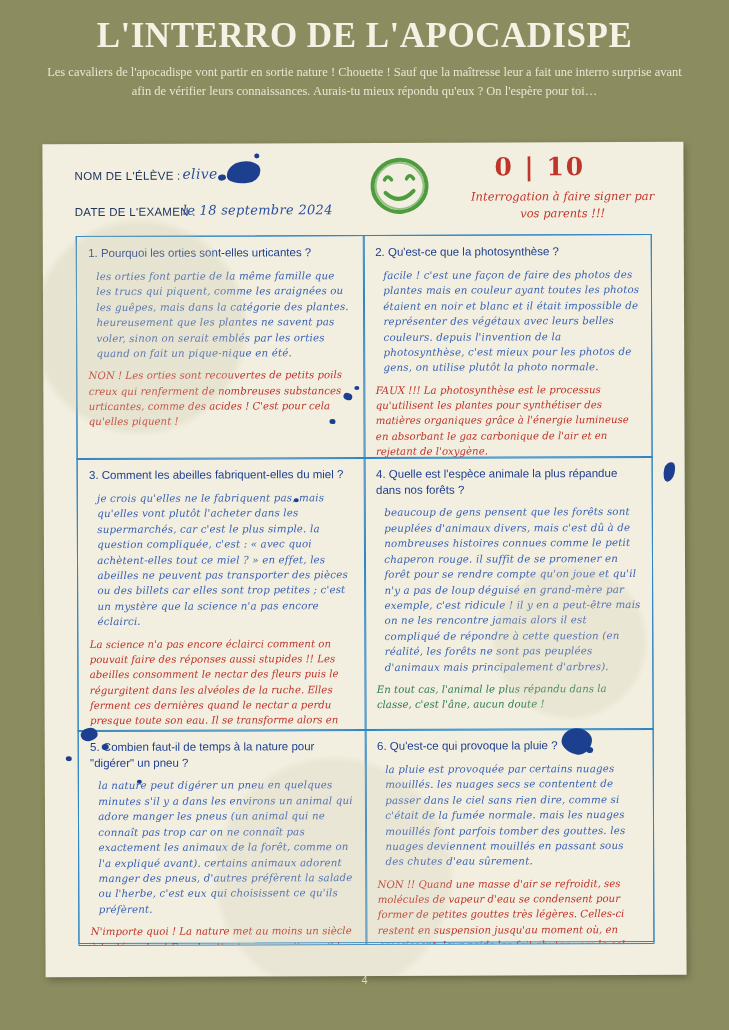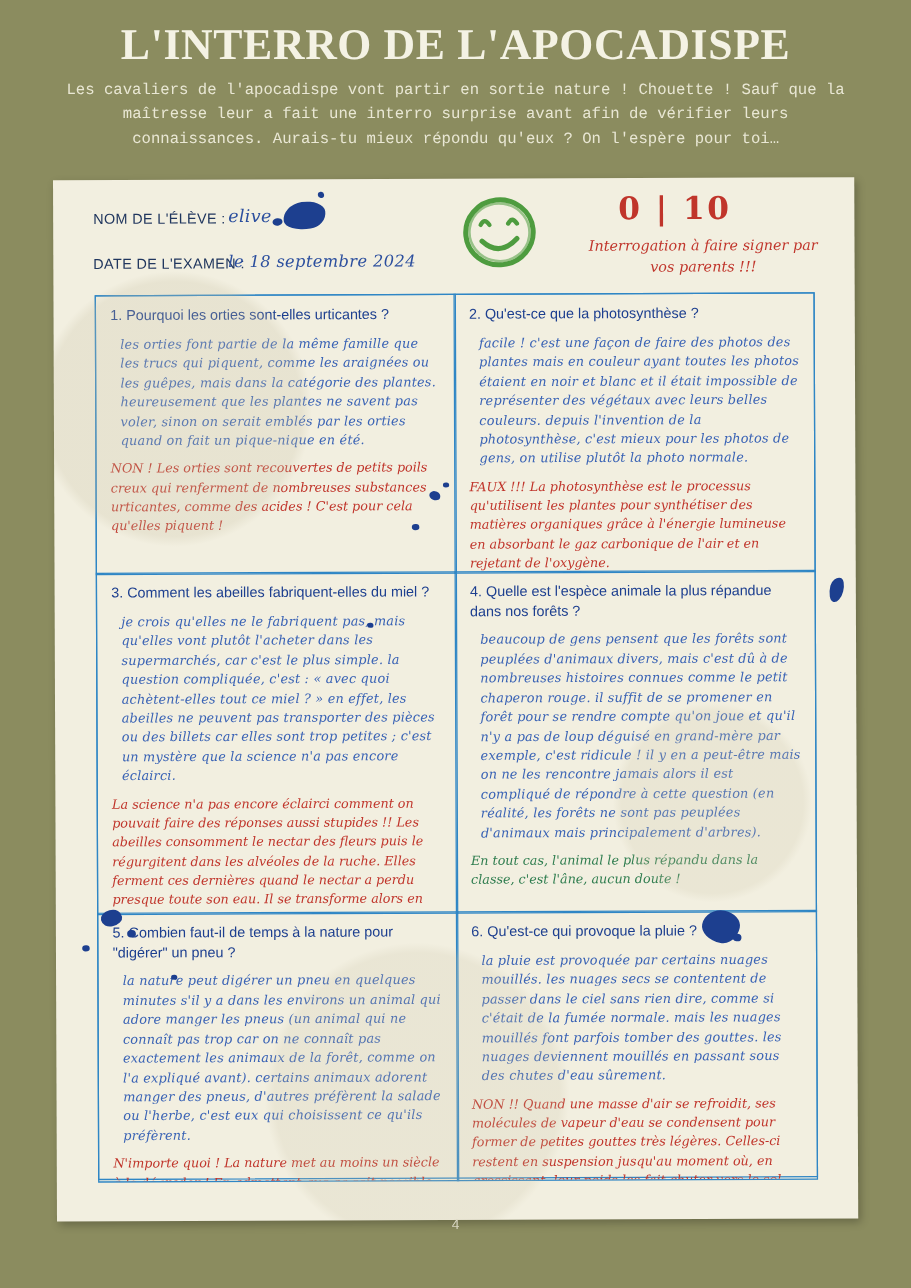--- a/index.html
+++ b/index.html
@@ -25,21 +25,21 @@
   .title {
     font-family: "Liberation Serif", serif;
     font-size: 35px;
     font-weight: bold;
     letter-spacing: 0.5px;
     color: #f4f2e4;
     margin: 0 0 8px 0;
     line-height: 1.05;
   }
   .intro {
-    font-family: Liberation Mono, monospace;
+    font-family: Liberation Serif, serif;
     font-size: 12.5px;
     color: #e9e7d4;
     line-height: 1.55;
     padding: 0 46px;
     margin: 0;
   }
 
   
   .sheet {
     position: absolute;

